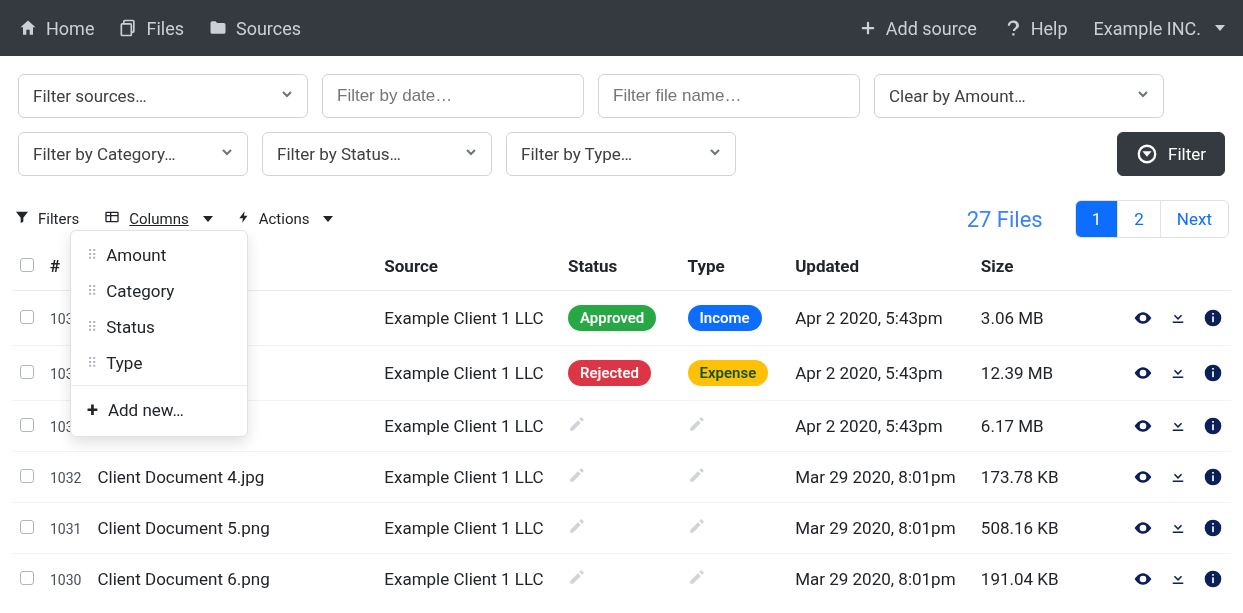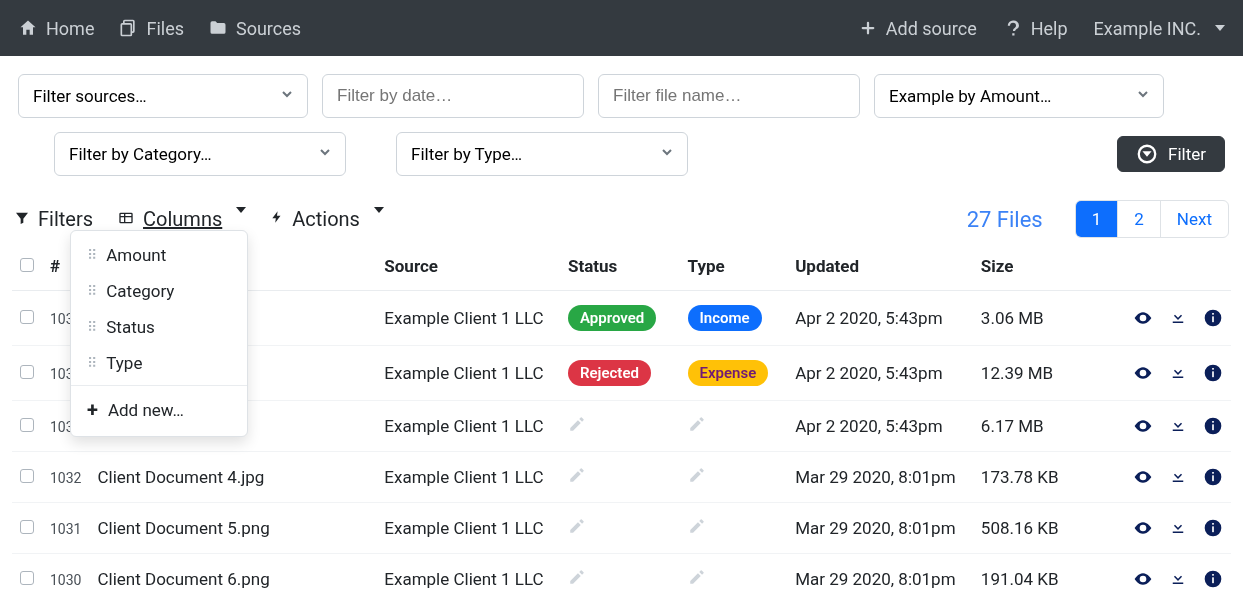--- a/index.html
+++ b/index.html
@@ -35,52 +35,52 @@
     display: flex;
     flex-wrap: wrap;
     gap: 14px;
     padding: 18px 18px 8px 18px;
   }
   .fselect, .finput {
     height: 44px;
     border: 1px solid #ced4da;
     border-radius: 6px;
     background: #fff;
-    color: #000000;
+    color: #404040;
     font-size: 17px;
     padding: 0 14px;
     display: flex;
     align-items: center;
     position: relative;
   }
   .row1 .fselect:nth-child(1){ width: 290px; }
   .row1 .finput { width: 262px; }
   .fselect .chev {
     position: absolute; right: 12px; top: 50%; transform: translateY(-50%);
     color: #6c757d;
   }
   .row2 { display: flex; gap: 14px; padding: 6px 18px 14px 18px; align-items:center; }
-  .row2 .fselect { width: 292px; margin-left: 36px; }
+  .row2 .fselect { width: 230px; }
   .btn {
-    height: 36px; display: inline-flex; align-items: center; gap: 10px;
+    height: 44px; display: inline-flex; align-items: center; gap: 10px;
     border-radius: 6px; border: 1px solid #343a40; padding: 0 18px;
     font-size: 17px; cursor: pointer;
   }
   .btn-dark { background: #343a40; color: #fff; }
   .btn-outline { background: #fff; color: #343a40; }
   .btn-icon-circle {
     width:22px; height:22px; display:inline-flex; align-items:center; justify-content:center;
   }
   
   .toolbar {
     display: flex; align-items: center; gap: 24px;
     padding: 10px 14px 8px 14px;
     position: relative;
   }
-  .tool { display:inline-flex; align-items:flex-start; gap:8px; font-size:20px; cursor:pointer; }
+  .tool { display:inline-flex; align-items:center; gap:8px; font-size:15px; cursor:pointer; }
   .tool .caret-down { border-top-color:#212529; }
   .tool.columns span { text-decoration: underline; }
   .toolbar-spacer { flex:1; }
   .files-count { color:#3b82f6; font-size:22px; margin-right:8px; }
   .pager { display:flex; border:1px solid #dee2e6; border-radius:6px; overflow:hidden; }
   .pager .pg { padding:8px 16px; font-size:17px; border-right:1px solid #dee2e6; color:#0d6efd; cursor:pointer; }
   .pager .pg:last-child { border-right:none; }
   .pager .pg.active { background:#0d6efd; color:#fff; }
   
   .dropdown {
@@ -115,21 +115,21 @@
   tbody tr:first-child td { border-top:none; }
   .chk { width:14px; height:14px; border:1px solid #adb5bd; border-radius:3px; display:inline-block; }
   .rownum { font-size:14px; color:#495057; }
   .badge {
     display:inline-block; padding:4px 12px; border-radius:999px;
     color:#fff; font-size:15px; font-weight:600;
   }
   .badge.approved { background:#28a745; }
   .badge.rejected { background:#dc3545; }
   .badge.income { background:#0d6efd; }
-  .badge.expense { background:#ffc107; color:#701a75; }
+  .badge.expense { background:#ffc107; color:#14532d; }
   .editicon { color:#ced4da; }
   .row-actions { display:flex; gap:16px; justify-content:flex-end; }
   .aicon { color:#0b1f59; cursor:pointer; display:inline-flex; }
   th.col-chk, td.col-chk { width:26px; }
   th.col-num, td.col-num { width:44px; }
   th.col-name, td.col-name { width:290px; }
   th.col-src, td.col-src { width:184px; }
   th.col-status, td.col-status { width:120px; }
   th.col-type, td.col-type { width:108px; }
   th.col-upd, td.col-upd { width:186px; }
@@ -195,30 +195,36 @@
 <div class="filterbar row1">
   <div class="fselect">
     <span>Filter sources…</span>
     <span class="chev"><svg width="16" height="16" viewBox="0 0 24 24" fill="none" stroke="currentColor" stroke-width="3">
           <path d="M6 9l6 6 6-6"></path>
         </svg></span>
   </div>
   <input class="finput" placeholder="Filter by date…" style="">
   <input class="finput" placeholder="Filter file name…" style="">
   <div class="fselect" style="width:290px">
-    <span>Example by Amount…</span>
+    <span>Clear by Amount…</span>
     <span class="chev"><svg width="16" height="16" viewBox="0 0 24 24" fill="none" stroke="currentColor" stroke-width="3">
           <path d="M6 9l6 6 6-6"></path>
         </svg></span>
   </div>
 </div>
 
 <div class="row2">
   <div class="fselect">
     <span>Filter by Category…</span>
+    <span class="chev"><svg width="16" height="16" viewBox="0 0 24 24" fill="none" stroke="currentColor" stroke-width="3">
+          <path d="M6 9l6 6 6-6"></path>
+        </svg></span>
+  </div>
+  <div class="fselect">
+    <span>Filter by Status…</span>
     <span class="chev"><svg width="16" height="16" viewBox="0 0 24 24" fill="none" stroke="currentColor" stroke-width="3">
           <path d="M6 9l6 6 6-6"></path>
         </svg></span>
   </div>
   <div class="fselect">
     <span>Filter by Type…</span>
     <span class="chev"><svg width="16" height="16" viewBox="0 0 24 24" fill="none" stroke="currentColor" stroke-width="3">
           <path d="M6 9l6 6 6-6"></path>
         </svg></span>
   </div>

